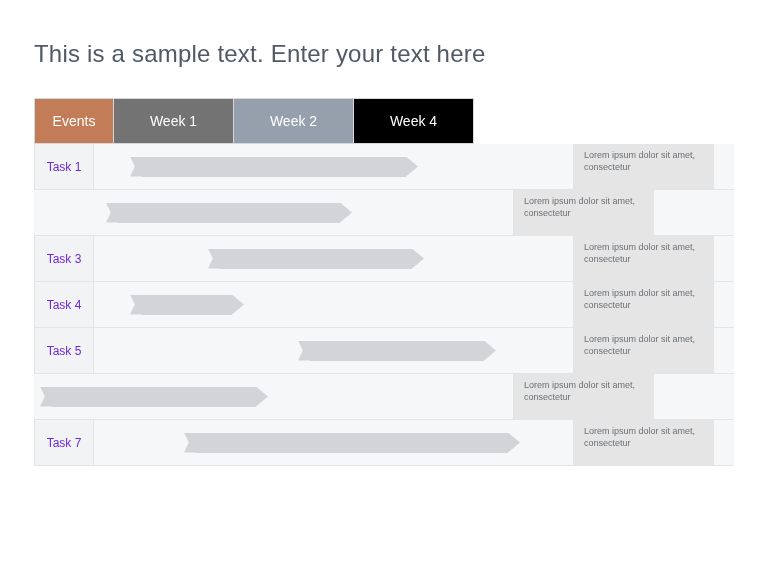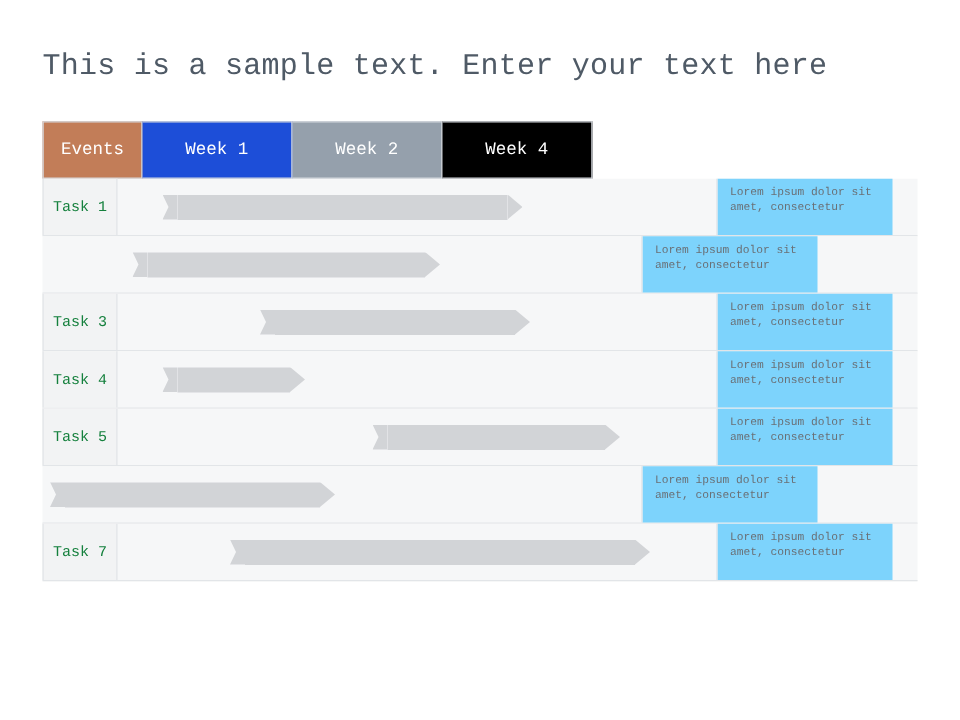--- a/index.html
+++ b/index.html
@@ -4,21 +4,20 @@
 <style>
   * { box-sizing: border-box; margin: 0; padding: 0; }
   body {
     width: 768px; height: 576px;
     font-family: "Segoe UI", Arial, sans-serif;
     background: #ffffff;
     position: relative;
   }
   .page {
     padding: 40px 34px 20px 34px;
-    font-family: Liberation Mono, monospace;
   }
   .title {
     font-size: 24px;
     font-weight: 400;
     color: #4f5a66;
     margin-bottom: 30px;
     letter-spacing: 0.2px;
   }
   .gantt-area {
     position: relative;
@@ -51,38 +50,38 @@
     display: flex;
     height: 46px;
     background: #f6f7f8;
     border-bottom: 1px solid #e2e5e8;
     position: relative;
   }
   .task-label-cell {
     width: 60px;
     display: flex; align-items: center; justify-content: center;
     font-size: 12px;
-    color: #15803d;
+    color: #6d28d9;
     border-left: 1px solid #e2e5e8;
     border-right: 1px solid #e2e5e8;
     background: #f2f3f4;
   }
   .task-track {
     position: relative;
     width: 480px; 
     height: 100%;
     border-right: 1px solid #e2e5e8;
   }
   .task-desc {
     width: 140px;
     padding: 6px 4px 0 10px;
     font-size: 9px;
     line-height: 1.3;
     color: #6a7076;
-    background: #7dd3fc;
+    background: #e5e5e5;
   }
   .bar-wrap {
     position: absolute;
     top: 50%;
     transform: translateY(-50%);
     height: 20px;
     display: flex;
     align-items: center;
   }
   .bar-body {
@@ -98,21 +97,21 @@
 </head>
 <body>
 
 <div class="page">
   <h1 class="title">This is a sample text. Enter your text here</h1>
 
   <div class="gantt-area">
 
     <div class="header-row">
       <div class="events-head">Events</div>
-      <div class="week-head" style="background:#1d4ed8">Week 1</div>
+      <div class="week-head" style="background:#737373">Week 1</div>
       <div class="week-head" style="background:#95a0ac">Week 2</div>
       <div class="week-head" style="background:#000000">Week 4</div>
     </div>
 
     <div id="rows-container">
         <div class="task-row">
           <div class="task-label-cell">Task 1</div>
           <div class="task-track">
             <div class="bar-wrap" style="left: 36px; width: 288px; display: flex;">
               <div style="width: 12px; height: 100%; background: rgb(210, 212, 215); clip-path: polygon(0px 0px, 100% 0px, 100% 100%, 0px 100%, 40% 50%);"></div>

